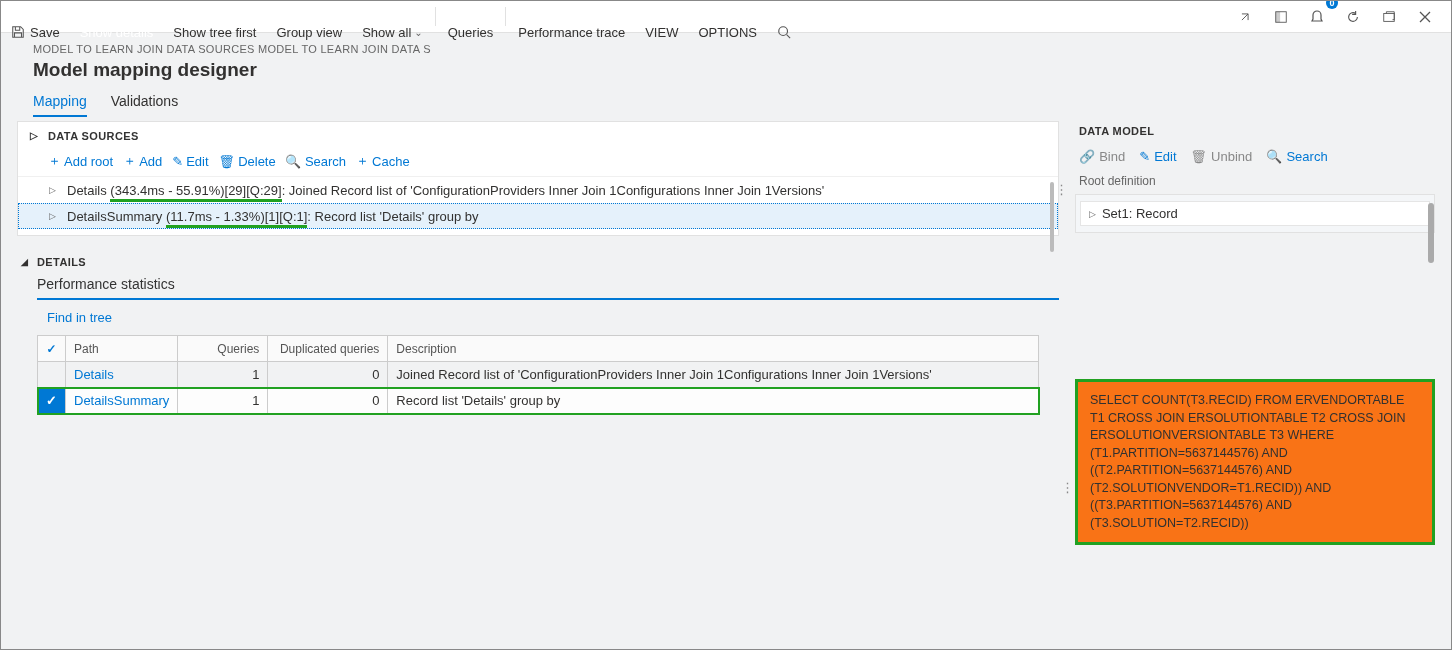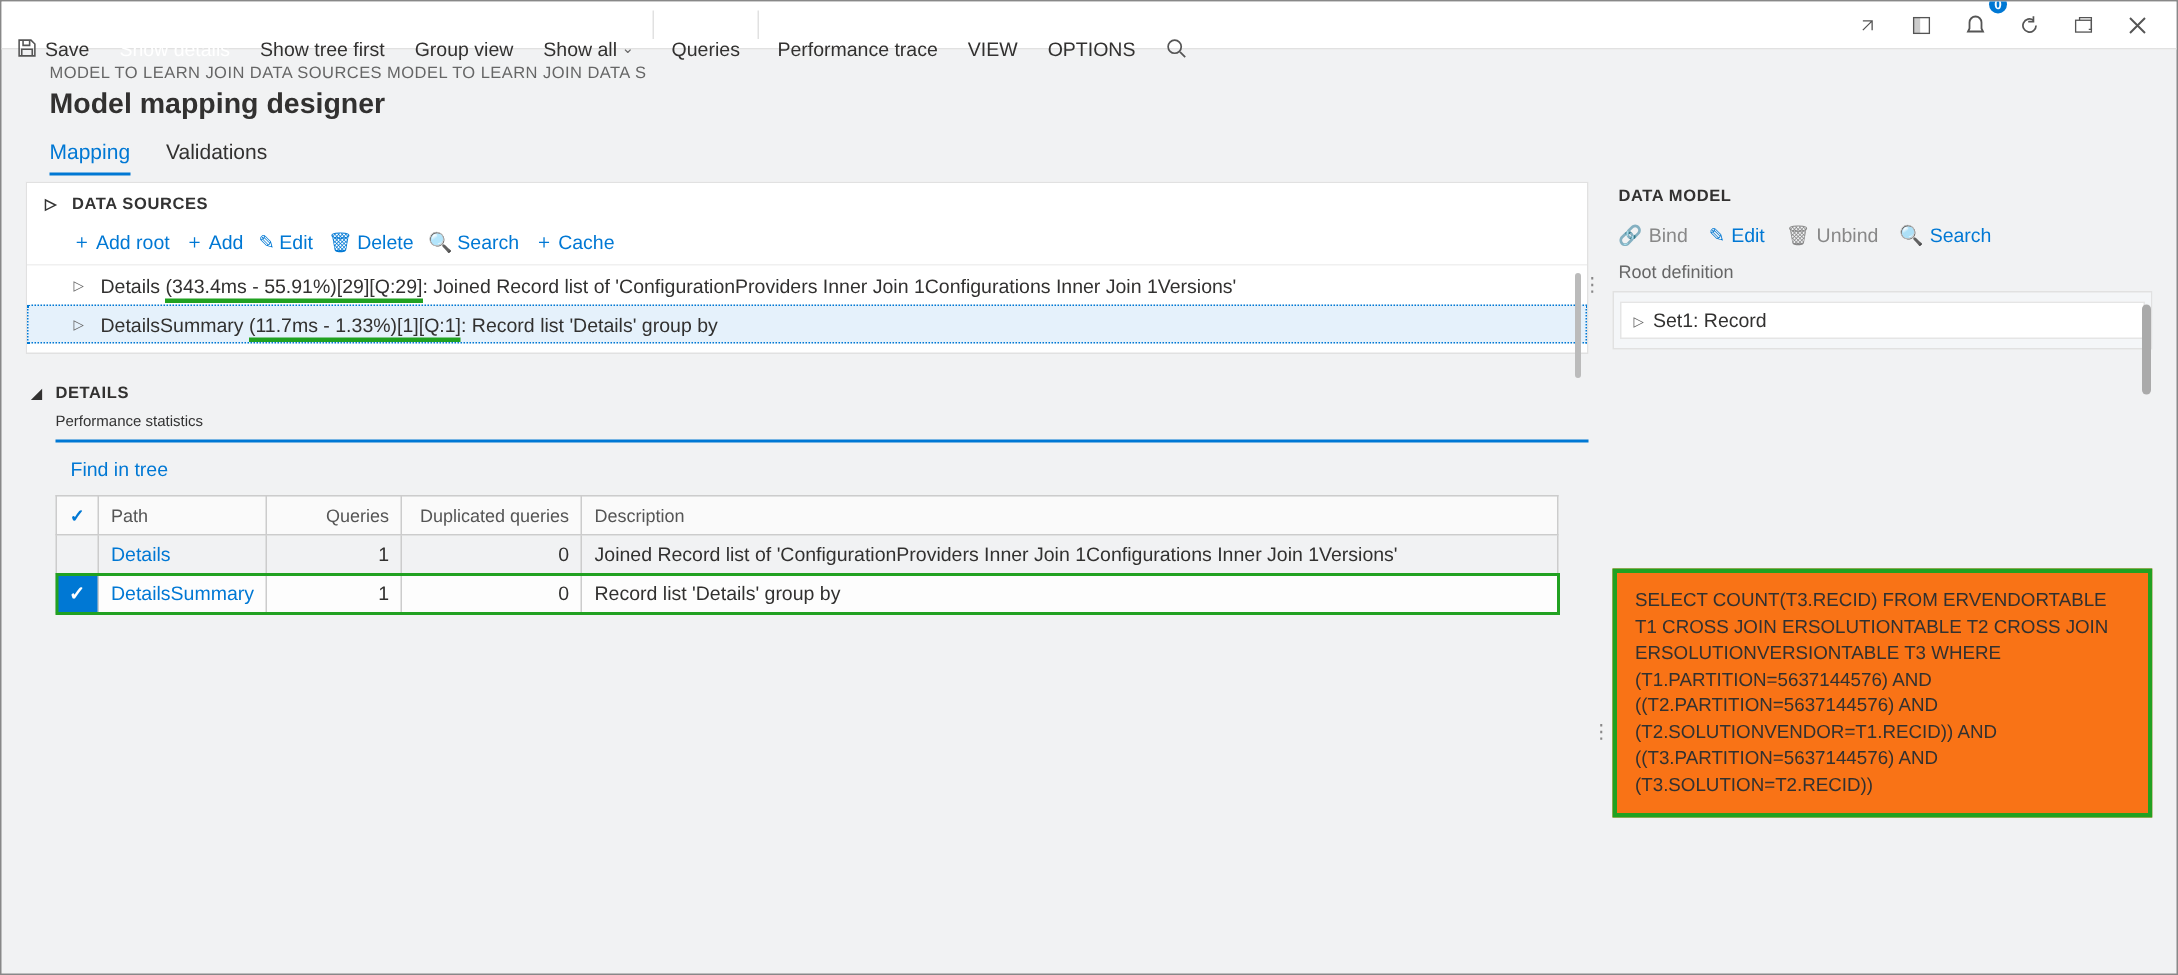--- a/index.html
+++ b/index.html
@@ -77,21 +77,21 @@
   .ds-row .caret { width:12px; font-size:9px; color:#666; }
   .ds-row.selected { background:#e5f1fb; border:1px dotted #0078d4; }
   .ds-row .perf-underline { border-bottom:3px solid #21a121; padding-bottom:1px; }
   .scrollbar-stub {
     position:absolute; right:4px; top:60px; width:4px; height:70px; background:#bbb; border-radius:2px;
   }
 
   .details-panel { flex:1; display:flex; flex-direction:column; position:relative; }
   .details-hdr { font-size:11px; font-weight:600; padding:6px 10px 4px 20px; letter-spacing:.4px; position:relative;}
   .details-hdr .caret { position:absolute; left:4px; top:7px; font-size:9px;}
-  .perf-tab { display:inline-block; margin:0 0 4px 20px; padding:4px 0 6px; border-bottom:2px solid #0078d4; color:#333; font-size:10px; }
+  .perf-tab { display:inline-block; margin:0 0 4px 20px; padding:4px 0 6px; border-bottom:2px solid #0078d4; color:#333; font-size:14px; }
   .find-link { color:#0078d4; margin:6px 0 10px 30px; display:inline-block; cursor:pointer; font-size:13px;}
 
   table.perf { width: calc(100% - 40px); margin-left:20px; border-collapse:collapse; font-size:13px; }
   table.perf th, table.perf td { border:1px solid #ccc; padding:4px 8px; text-align:left; height:26px;}
   table.perf th { background:#fafafa; font-weight:400; color:#555; font-size:12px;}
   table.perf th.num, table.perf td.num { text-align:right; width:90px;}
   table.perf th.check, table.perf td.check { width:28px; text-align:center;}
   table.perf .link { color:#0078d4; cursor:pointer;}
   tr.highlight-row td { background:#fdfdfd; }
   tr.highlight-row { outline:2px solid #21a121; outline-offset:-1px; }

